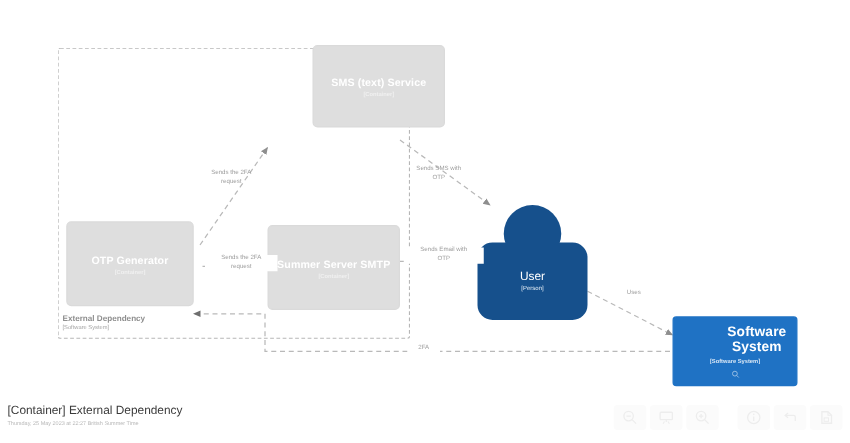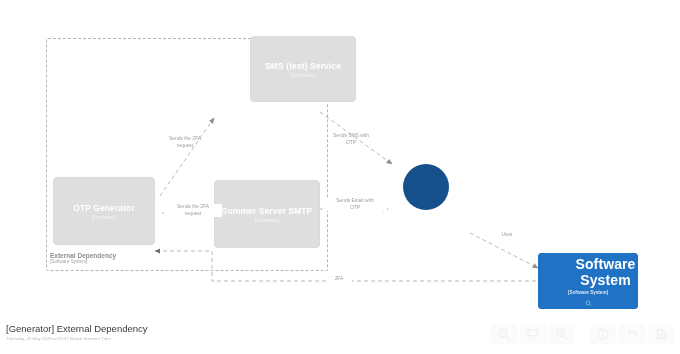--- a/index.html
+++ b/index.html
@@ -74,21 +74,21 @@
   }
   .person .n-name{font-size:9.5px;color:#ffffff;}
   .person .n-type{font-size:4.8px;color:#eaf1f8;margin-top:2px;}
 
   
   .system-box{
     background:#1f72c4;
     border:1px solid #1f72c4;
     border-radius:3px;
   }
-  .system-box .n-name{font-size:14px;color:#ffffff;margin-left:35px;}
+  .system-box .n-name{font-size:11px;color:#ffffff;margin-left:35px;}
   .system-box .n-type{font-size:4.6px;color:#e8f1fa;margin-top:2px;}
   .system-box .zoom-affordance{
     margin-top:5px;width:7px;height:7px;opacity:.55;
   }
   .system-box .zoom-affordance svg{display:block;}
 
   
   .edge-label{
     position:absolute;
     font-size:4.9px;
@@ -171,20 +171,24 @@
     <span class="n-type">[Container]</span>
   </div>
 
   <div class="node container-box" style="left:214px;top:180px;width:106px;height:68px;">
     <span class="n-name">Summer Server SMTP</span>
     <span class="n-type">[Container]</span>
   </div>
 
   <div class="person" style="left:382px;top:164px;width:88px;height:92px;">
     <div class="head"></div>
+    <div class="body">
+      <span class="n-name">User</span>
+      <span class="n-type">[Person]</span>
+    </div>
   </div>
 
   <div class="node system-box" style="left:538px;top:253px;width:100px;height:56px;">
     <span class="n-name">Software System</span>
     <span class="n-type">[Software System]</span>
     <span class="zoom-affordance">
       <svg viewBox="0 0 12 12" width="7" height="7">
         <circle cx="5" cy="5" r="3.3" fill="none" stroke="#ffffff" stroke-width="1.3"></circle>
         <line x1="7.4" y1="7.4" x2="10.3" y2="10.3" stroke="#ffffff" stroke-width="1.3"></line>
       </svg>
@@ -203,21 +207,21 @@
   <div class="edge-label on-white" style="left:323px;top:198px;width:62px;">Sends Email with
 OTP</div>
 
   <div class="edge-label" style="left:492px;top:232px;width:30px;">Uses</div>
 
   <div class="edge-label on-white" style="left:326px;top:276px;width:24px;">2FA</div>
 
 </div>
 
 <div id="footer">
-  <div class="title">[Generator] External Dependency</div>
+  <div class="title">[Container] External Dependency</div>
   <div class="subtitle">Thursday, 25 May 2023 at 22:27 British Summer Time</div>
 
   <div class="toolbar">
     <div class="tool-group">
 
       <div class="tool-btn">
         <span>
           <svg viewBox="0 0 20 20" width="14" height="14">
             <circle cx="8.4" cy="8.4" r="5.4" fill="none" stroke="#ededed" stroke-width="1.5"></circle>
             <line x1="12.4" y1="12.4" x2="17" y2="17" stroke="#ededed" stroke-width="1.5"></line>

